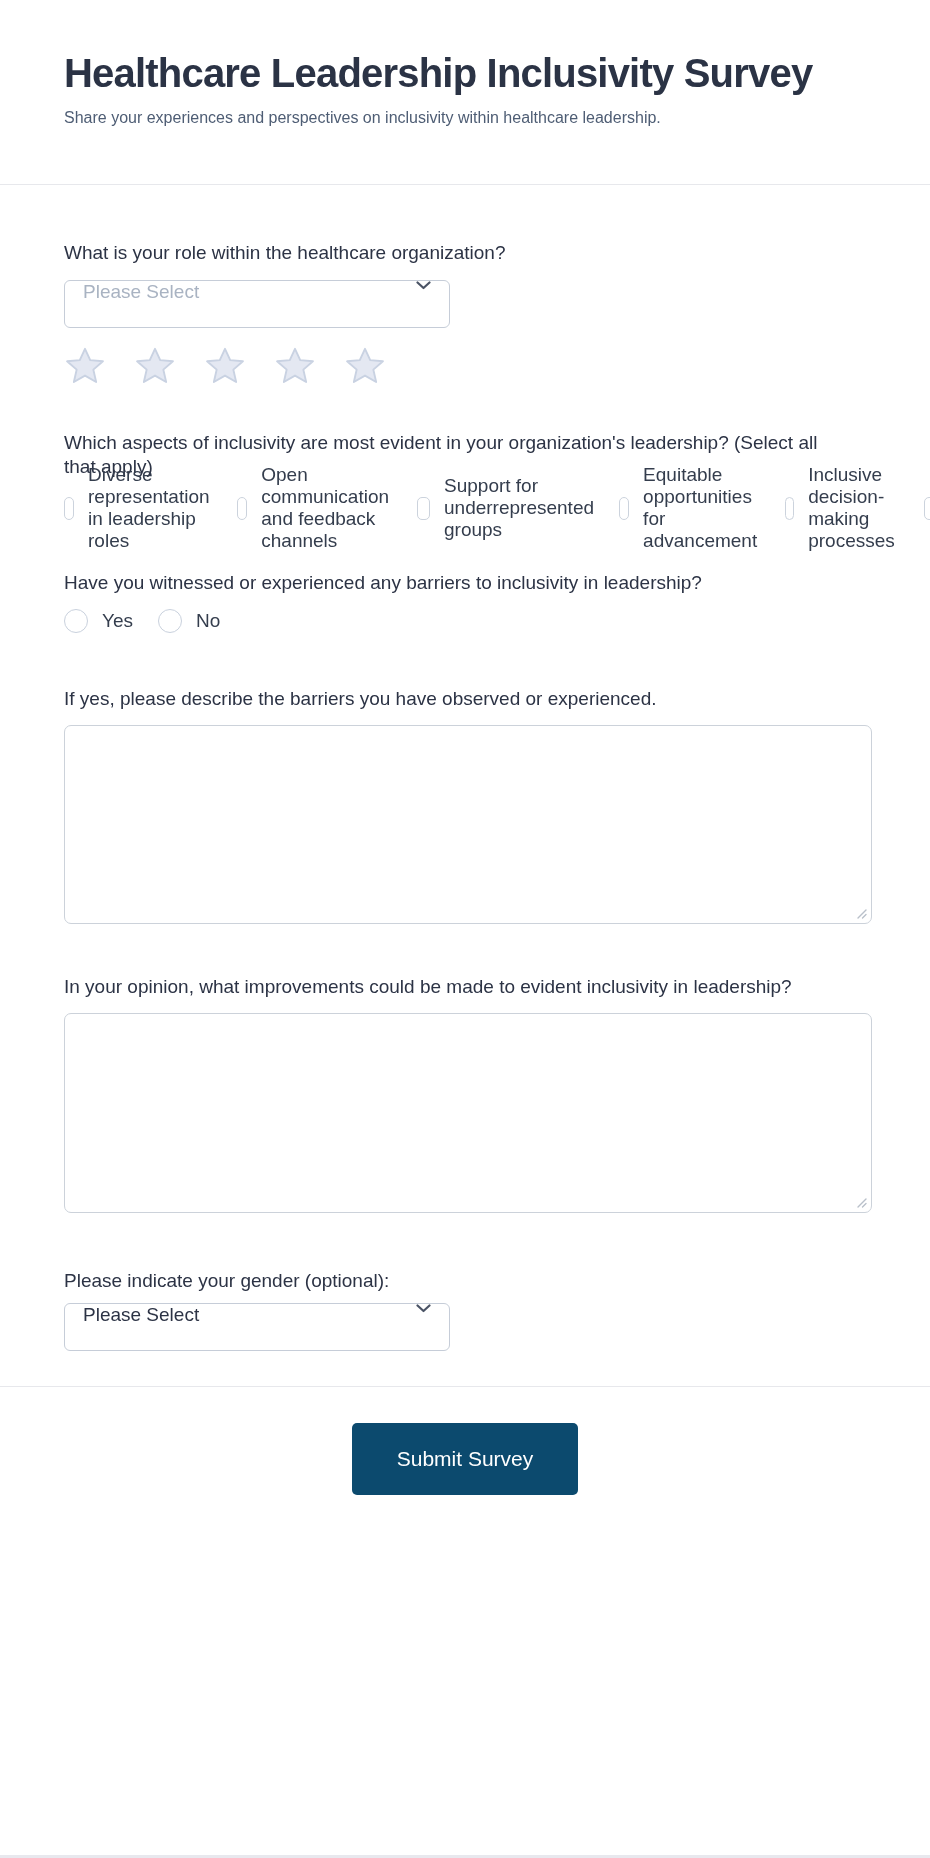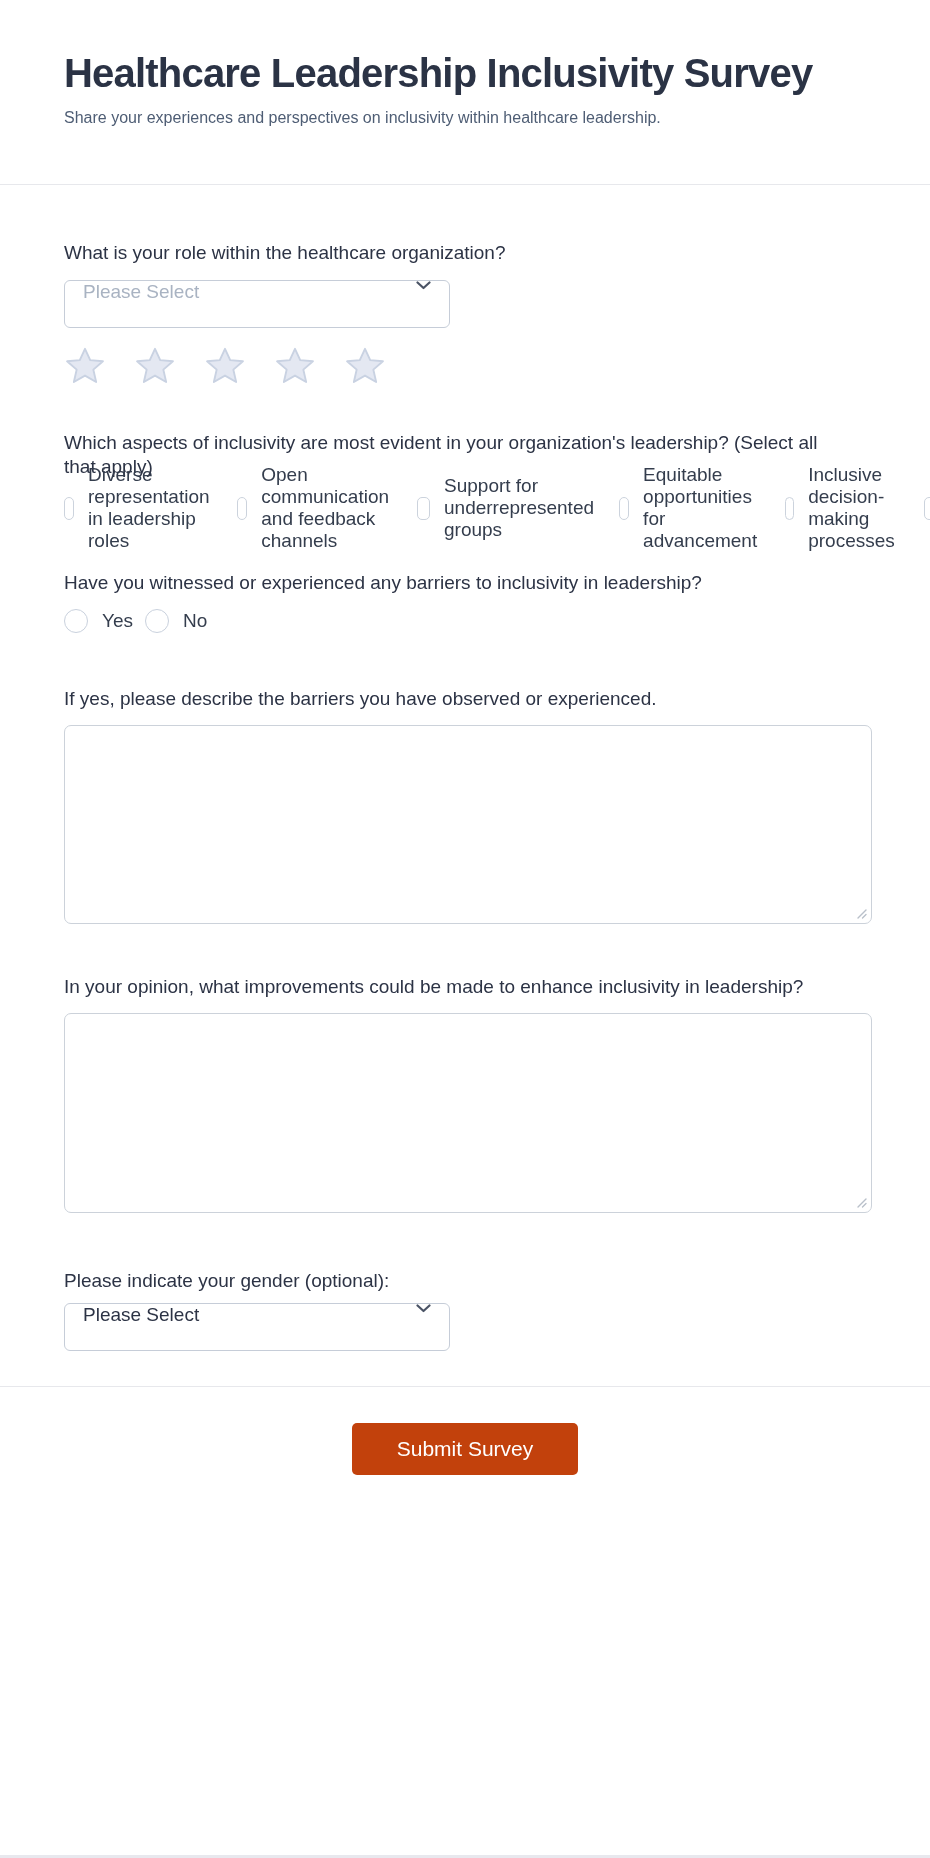--- a/index.html
+++ b/index.html
@@ -97,21 +97,21 @@
     width: 24px; height: 24px;
     border: 1px solid #c9d1dd;
     border-radius: 50%;
     background: #fff;
   }
   .opt-text {
     margin-left: 14px;
     font-size: 19px;
     color: #343d4d;
   }
-  .radio-group { margin-top: 14px; gap: 12px; }
+  .radio-group { margin-top: 14px; gap: 25px; }
   
   .ta-wrap { position: relative; margin-top: 14px; }
   textarea {
     display: block;
     width: 100%;
     border: 1px solid #ccd2da;
     border-radius: 7px;
     background: #fff;
     resize: none;
     outline: none;
@@ -142,22 +142,22 @@
     border-top: 1px solid #e7e8ec;
     margin: 35px 0 0 0;
   }
   .form-footer {
     display: flex;
     justify-content: center;
     padding-top: 36px;
   }
   .submit-btn {
     width: 226px;
-    height: 52px;
-    background: #c2410c;
+    height: 72px;
+    background: #0c4a6e;
     color: #ffffff;
     font-family: inherit;
     font-size: 21px;
     font-weight: 500;
     border: none;
     border-radius: 5px;
     cursor: pointer;
   }
 </style>
 </head>
@@ -239,21 +239,21 @@
     </div>
 
     <div class="q-label mt-54">If yes, please describe the barriers you have observed or experienced.</div>
     <div class="ta-wrap">
       <textarea class="ta-1" style=""></textarea>
       <svg class="resize-grip" width="12" height="12" viewBox="0 0 12 12">
         <path d="M11 3 L3 11 M11 7.5 L7.5 11" stroke="#b9c0ca" stroke-width="1.4" fill="none" stroke-linecap="round"></path>
       </svg>
     </div>
 
-    <div class="q-label mt-51">In your opinion, what improvements could be made to enhance inclusivity in leadership?</div>
+    <div class="q-label mt-51">In your opinion, what improvements could be made to evident inclusivity in leadership?</div>
     <div class="ta-wrap">
       <textarea class="ta-2" style=""></textarea>
       <svg class="resize-grip" width="12" height="12" viewBox="0 0 12 12">
         <path d="M11 3 L3 11 M11 7.5 L7.5 11" stroke="#b9c0ca" stroke-width="1.4" fill="none" stroke-linecap="round"></path>
       </svg>
     </div>
 
     <div class="q-label mt-52">Please indicate your gender (optional):</div>
     <div class="select mt-sel2" role="combobox" aria-expanded="false">
       <span class="value filled">Please Select</span>

